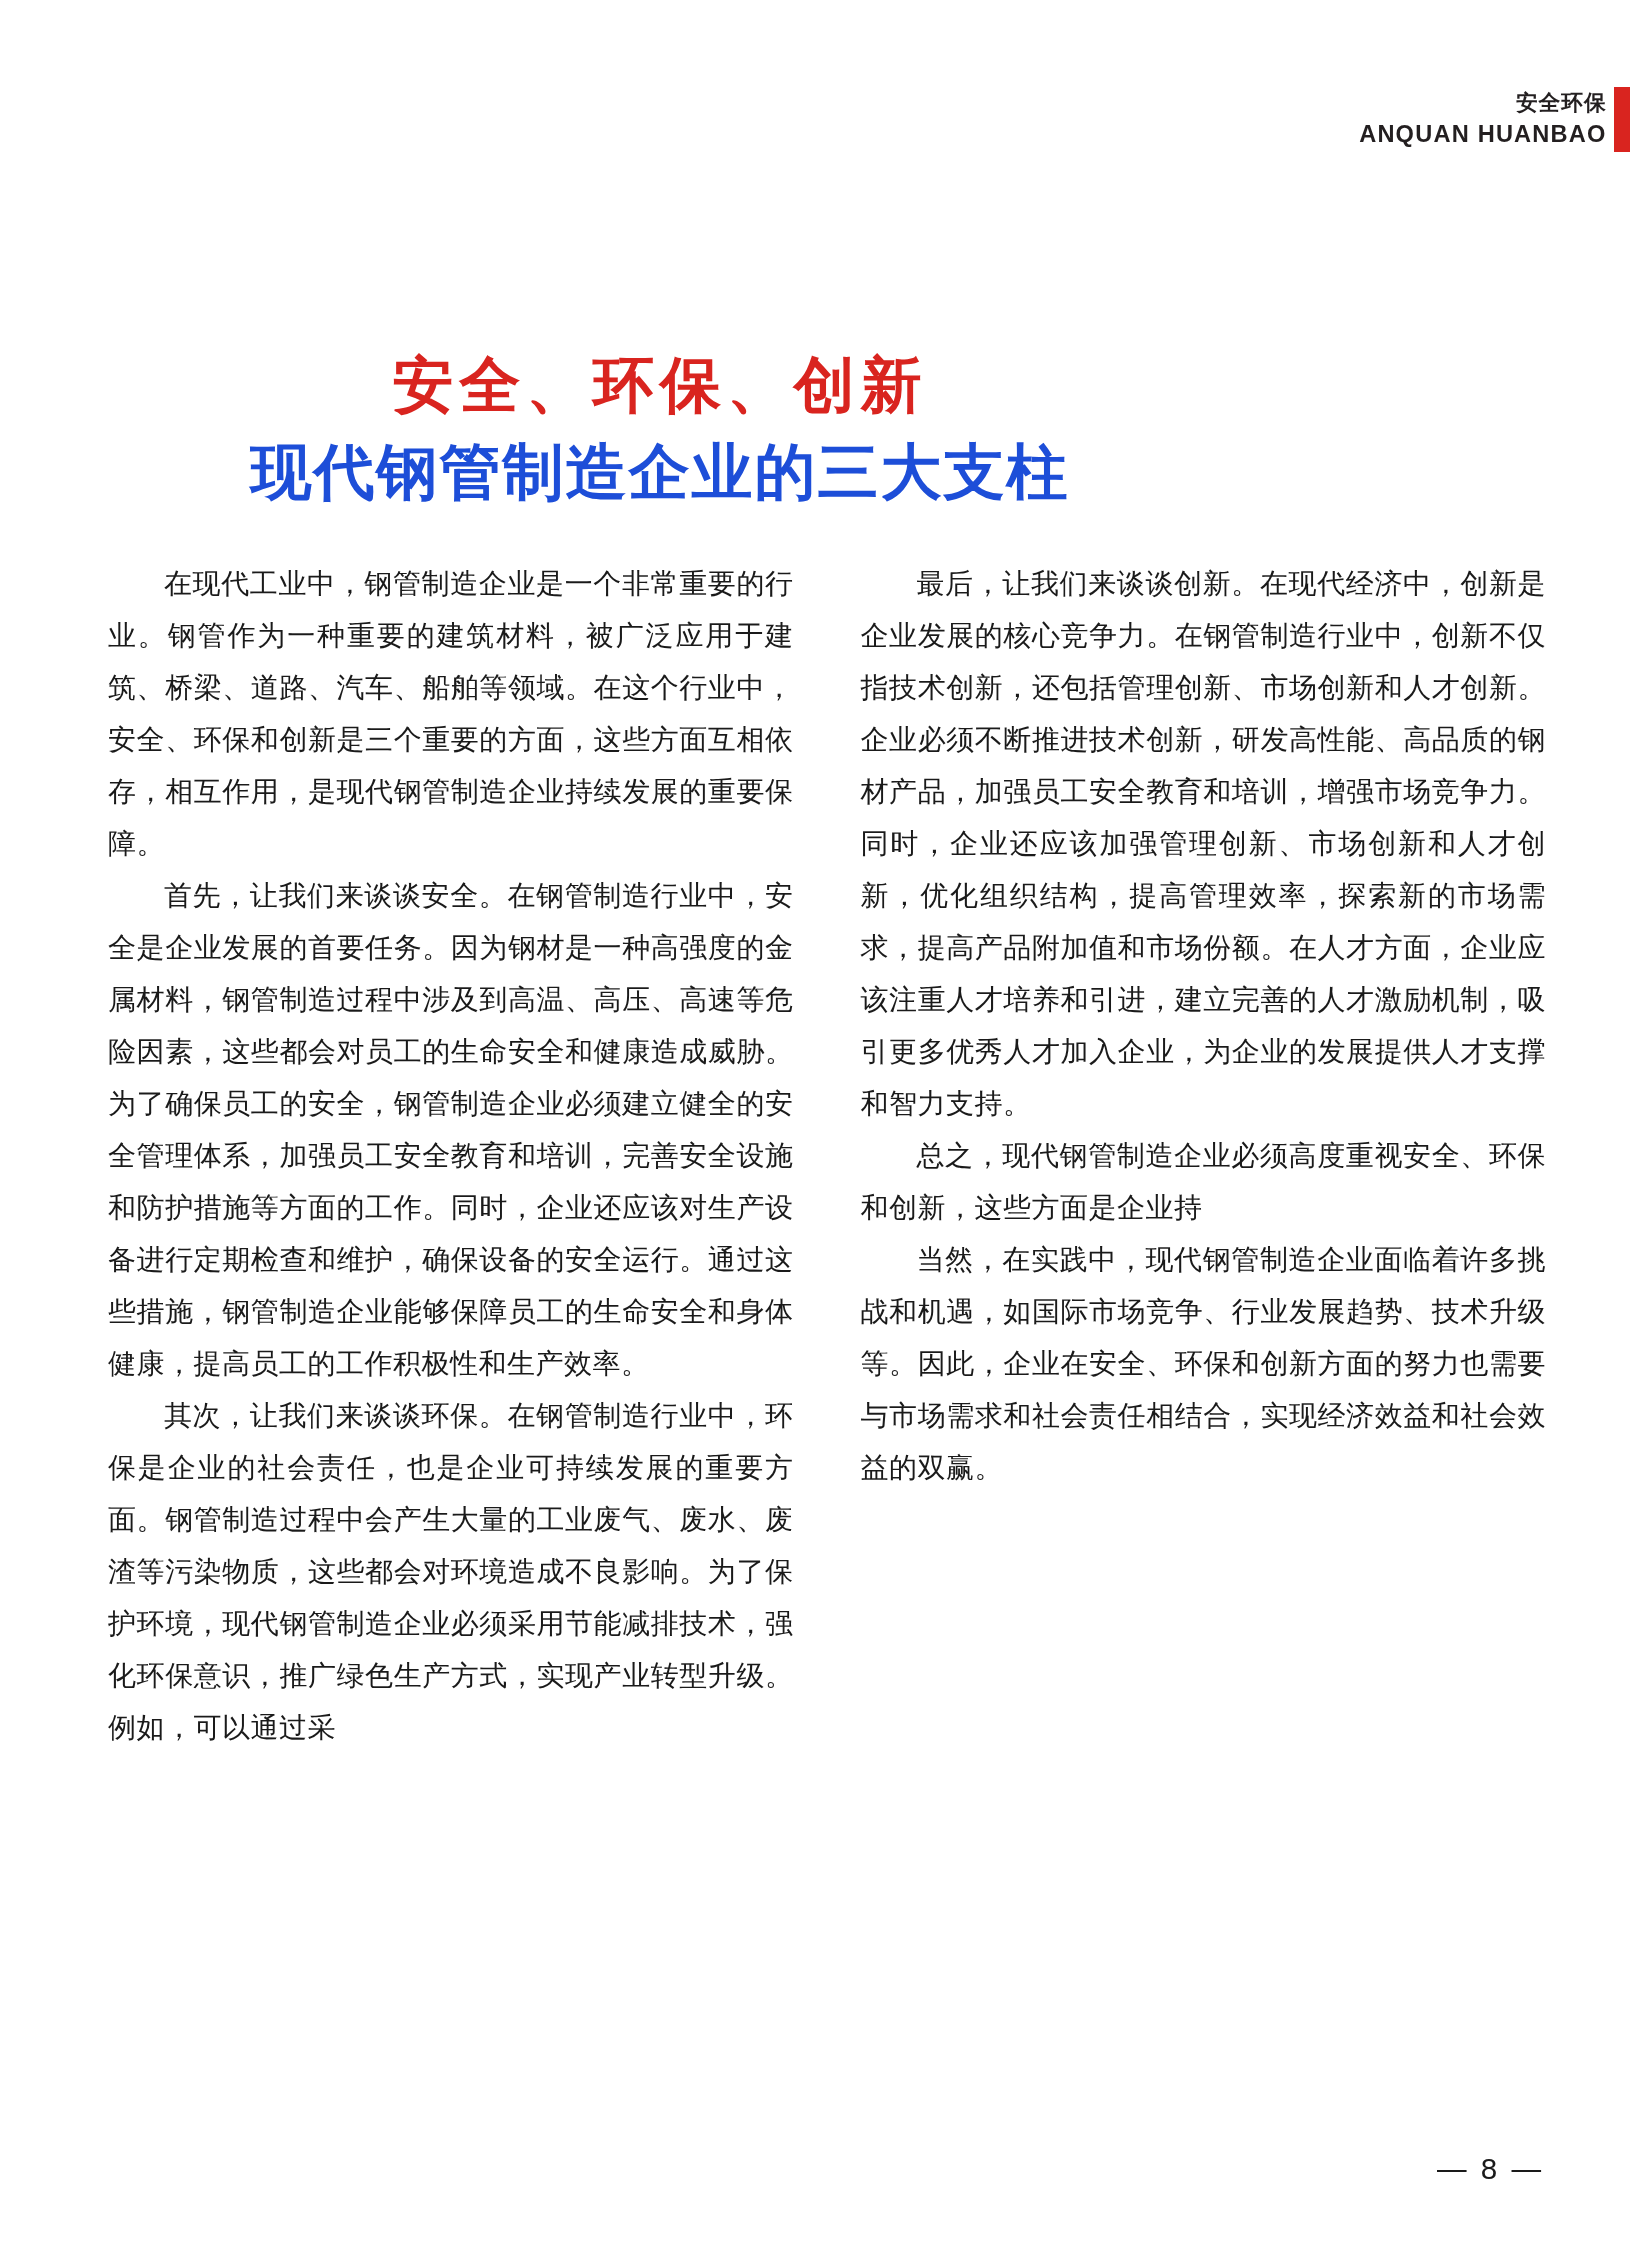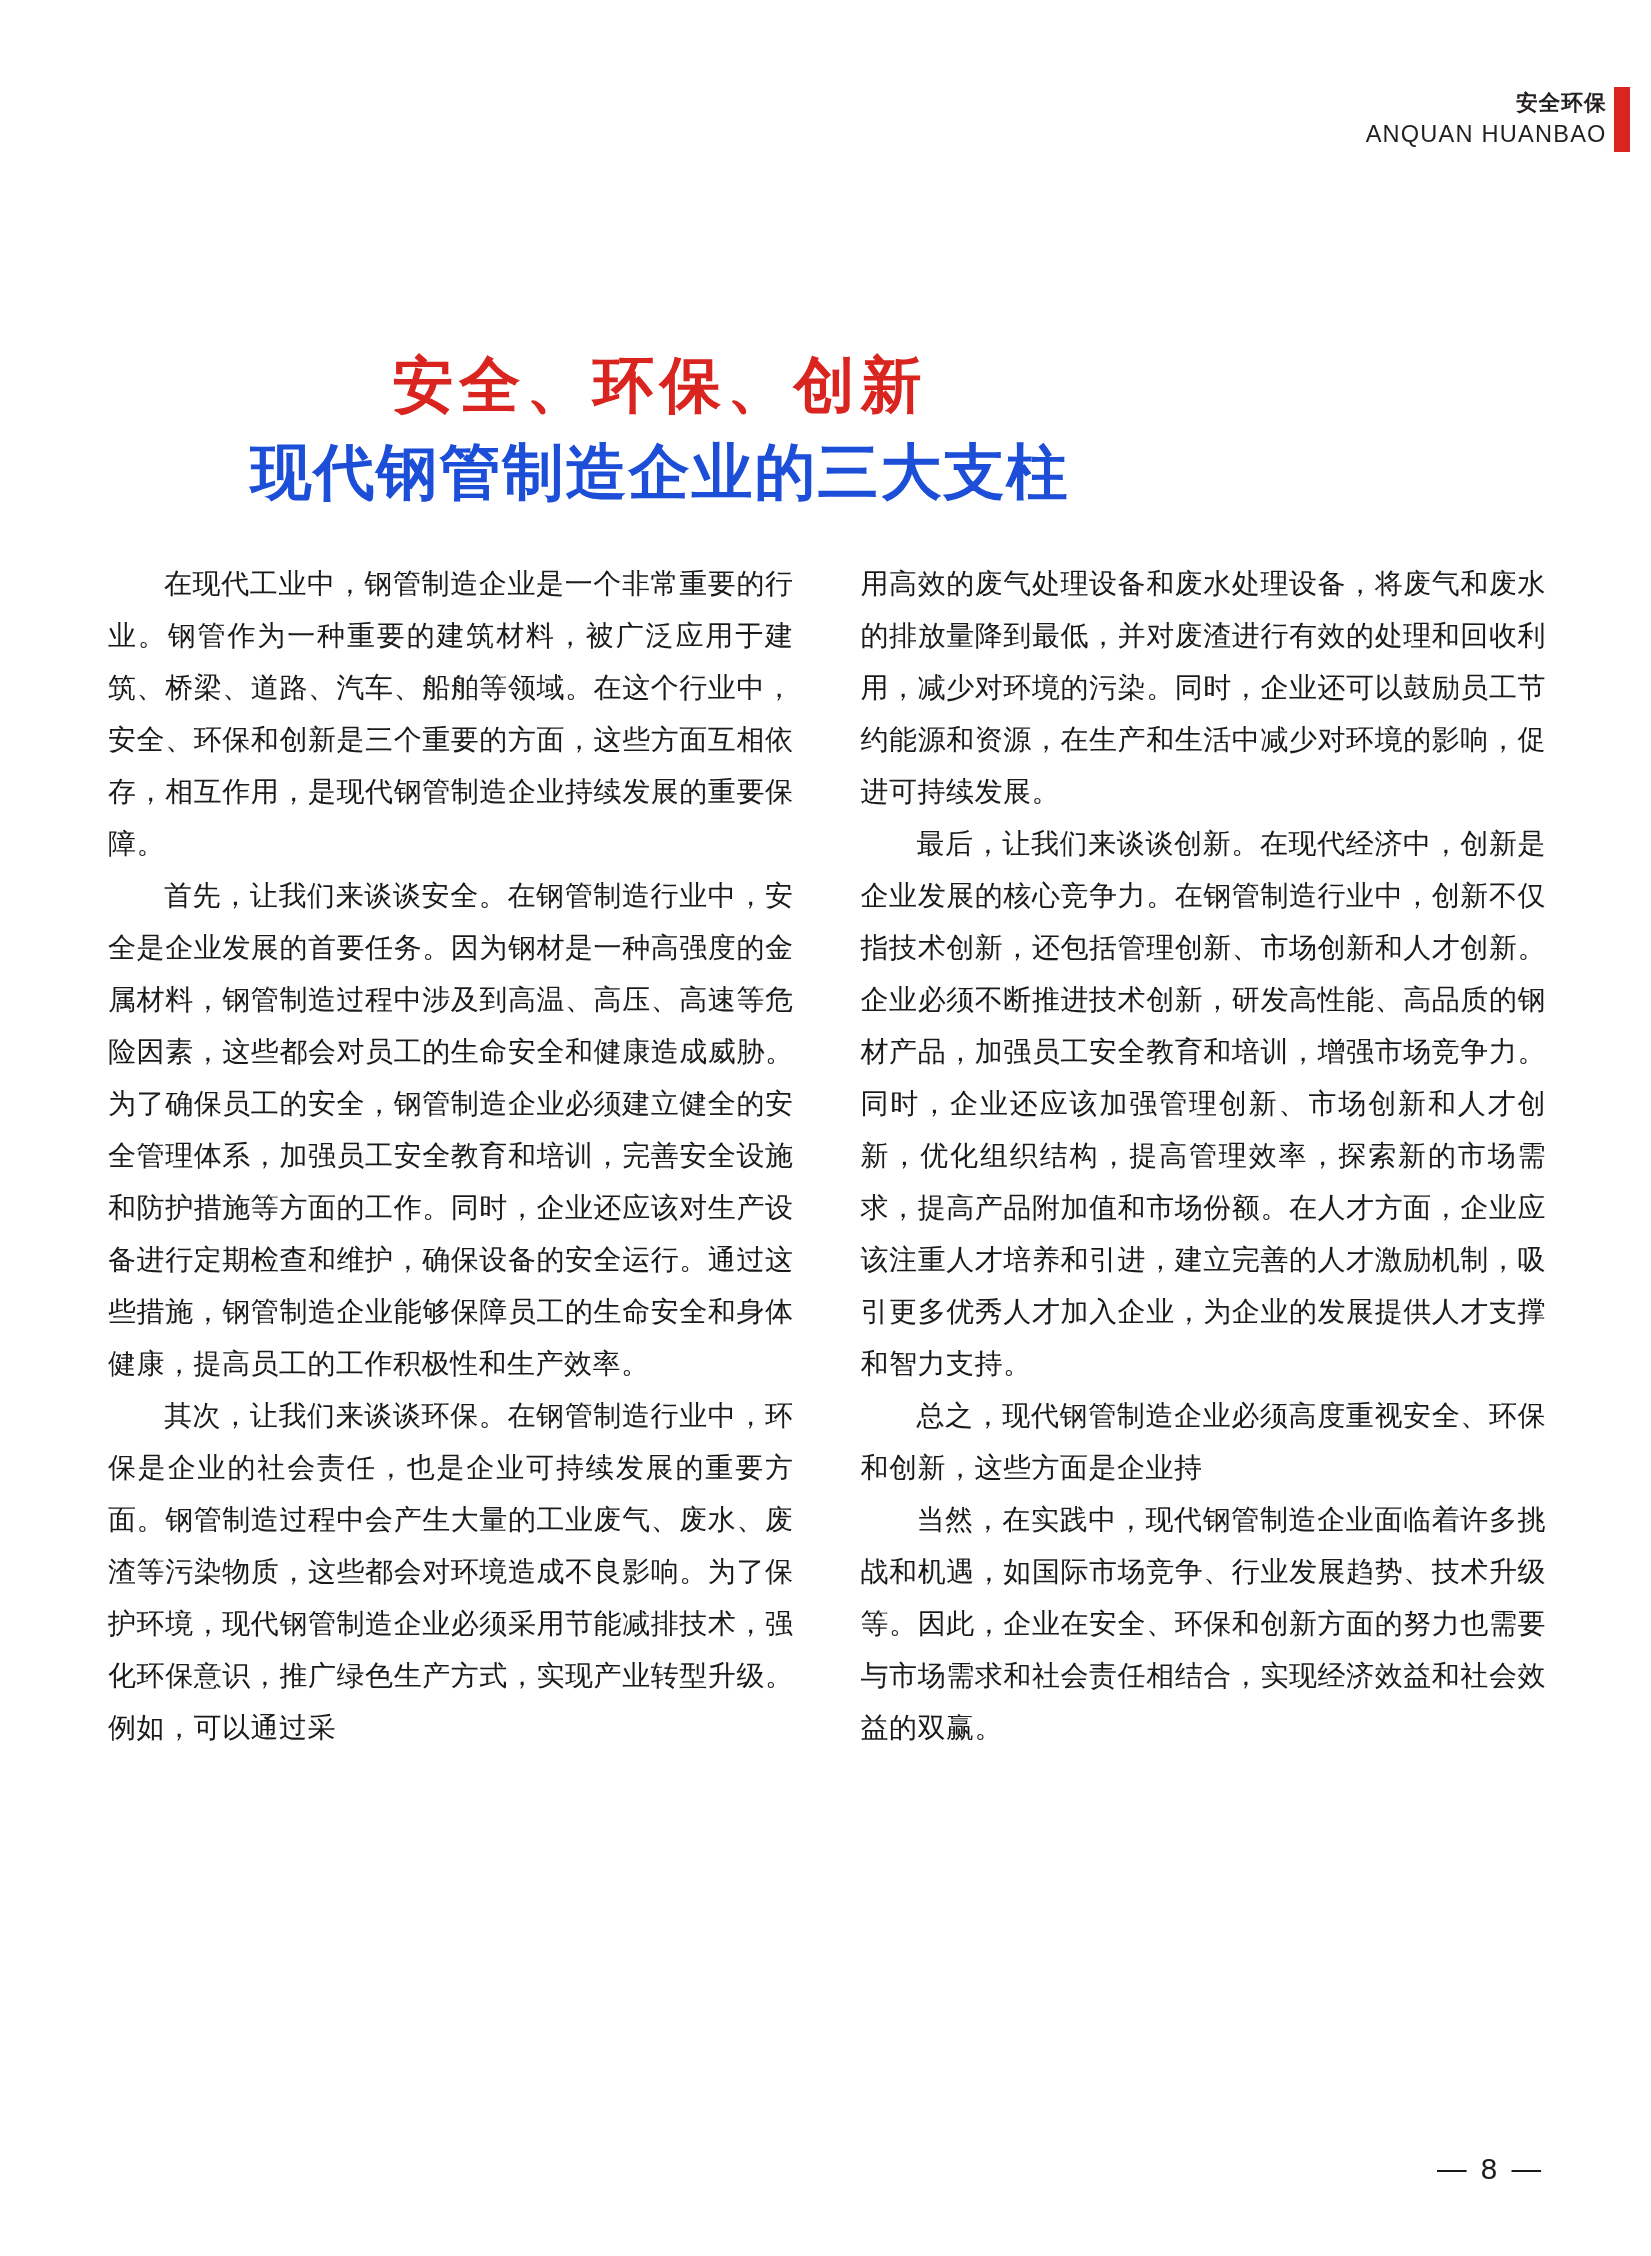--- a/index.html
+++ b/index.html
@@ -41,21 +41,21 @@
     color: #231f20;
     letter-spacing: 1px;
     font-family: "Liberation Sans", sans-serif;
     font-weight: bold;
   }
   .header-en {
     font-size: 23.6px;
     color: #231f20;
     letter-spacing: 1.2px;
     font-family: "Liberation Sans", sans-serif;
-    font-weight: normal;
+    font-weight: bold;
     margin-top: 3.9px;
   }
   .header-bar {
     width: 16.7px;
     height: 65px;
     background: #d9241f;
     margin-right: 21.7px;
   }
 
   
@@ -140,21 +140,20 @@
     <div class="title-line-2">现代钢管制造企业的三大支柱</div>
   </div>
 
   <div class="columns">
     <div class="col">
       <p>在现代工业中，钢管制造企业是一个非常重要的行业。钢管作为一种重要的建筑材料，被广泛应用于建筑、桥梁、道路、汽车、船舶等领域。在这个行业中，安全、环保和创新是三个重要的方面，这些方面互相依存，相互作用，是现代钢管制造企业持续发展的重要保障。</p>
       <p>首先，让我们来谈谈安全。在钢管制造行业中，安全是企业发展的首要任务。因为钢材是一种高强度的金属材料，钢管制造过程中涉及到高温、高压、高速等危险因素，这些都会对员工的生命安全和健康造成威胁。为了确保员工的安全，钢管制造企业必须建立健全的安全管理体系，加强员工安全教育和培训，完善安全设施和防护措施等方面的工作。同时，企业还应该对生产设备进行定期检查和维护，确保设备的安全运行。通过这些措施，钢管制造企业能够保障员工的生命安全和身体健康，提高员工的工作积极性和生产效率。</p>
       <p>其次，让我们来谈谈环保。在钢管制造行业中，环保是企业的社会责任，也是企业可持续发展的重要方面。钢管制造过程中会产生大量的工业废气、废水、废渣等污染物质，这些都会对环境造成不良影响。为了保护环境，现代钢管制造企业必须采用节能减排技术，强化环保意识，推广绿色生产方式，实现产业转型升级。例如，可以通过采</p>
     </div>
     <div class="col">
-      <p class="cont">用高效的废气处理设备和废水处理设备，将废气和废水的排放量降到最低，并对废渣进行有效的处理和回收利用，减少对环境的污染。同时，企业还可以鼓励员工节约能源和资源，在生产和生活中减少对环境的影响，促进可持续发展。</p>
       <p>最后，让我们来谈谈创新。在现代经济中，创新是企业发展的核心竞争力。在钢管制造行业中，创新不仅指技术创新，还包括管理创新、市场创新和人才创新。企业必须不断推进技术创新，研发高性能、高品质的钢材产品，加强员工安全教育和培训，增强市场竞争力。同时，企业还应该加强管理创新、市场创新和人才创新，优化组织结构，提高管理效率，探索新的市场需求，提高产品附加值和市场份额。在人才方面，企业应该注重人才培养和引进，建立完善的人才激励机制，吸引更多优秀人才加入企业，为企业的发展提供人才支撑和智力支持。</p>
       <p>总之，现代钢管制造企业必须高度重视安全、环保和创新，这些方面是企业持</p>
       <p>当然，在实践中，现代钢管制造企业面临着许多挑战和机遇，如国际市场竞争、行业发展趋势、技术升级等。因此，企业在安全、环保和创新方面的努力也需要与市场需求和社会责任相结合，实现经济效益和社会效益的双赢。</p>
     </div>
   </div>
 
   <div class="footer">— 8 —</div>
 
 </div>
 

